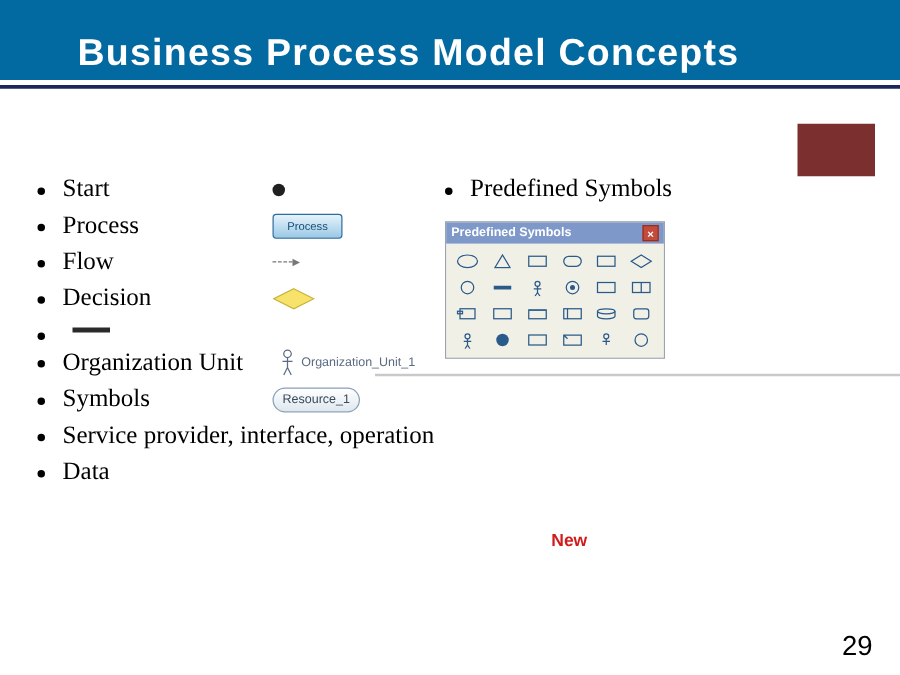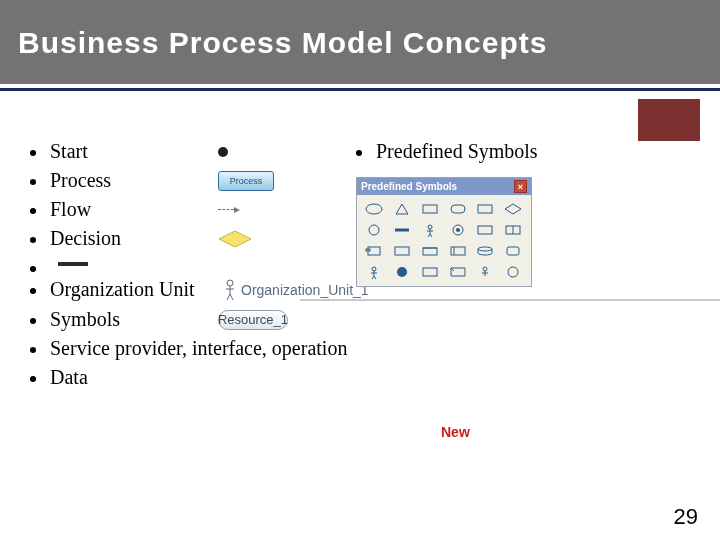--- a/index.html
+++ b/index.html
@@ -5,24 +5,25 @@
   * { margin: 0; padding: 0; box-sizing: border-box; }
   body {
     width: 720px;
     height: 540px;
     background: #ffffff;
     font-family: "Times New Roman", serif;
     position: relative;
     overflow: hidden;
   }
   .header {
-    background: #737373;
-    height: 88px;
+    background: #0369a1;
+    height: 68px;
     border-bottom: 4px solid #ffffff;
     position: relative;
+    padding-left: 44px;
   }
   .header::after {
     content: "";
     position: absolute;
     left: 0; right: 0; bottom: -7px;
     height: 3px;
     background: #18285a;
   }
   .title {
     color: #ffffff;
@@ -52,20 +53,21 @@
     position: absolute;
     top: 140px;
     left: 30px;
     right: 30px;
   }
   .bullet-list {
     list-style: none;
   }
   .bullet-list li {
     display: flex;
+    align-items: center;
     margin-bottom: 6px;
     font-size: 20px;
     color: #000000;
   }
   .bullet {
     width: 6px;
     height: 6px;
     background: #000;
     border-radius: 50%;
     margin-right: 14px;
@@ -155,25 +157,25 @@
   }
   .ic-flow::after {
     content:""; position:absolute; right:0; top:2px;
     border-left:6px solid #777; border-top:3px solid transparent; border-bottom:3px solid transparent;
   }
   .ic-flow::before {
     content:""; position:absolute; left:0; top:4px; width:16px; border-top:1px dashed #777;
   }
   .ic-decision svg { display:block; }
   .ic-sync { width:30px; height:4px; background:#2a2a2a; }
-  .ic-org { font-size:14px; color:#5b6b84; display:flex; align-items:center; gap:4px; font-family: Verdana,sans-serif;}
+  .ic-org { font-size:10px; color:#5b6b84; display:flex; align-items:center; gap:4px; font-family: Verdana,sans-serif;}
   .ic-resource {
     width:70px; height:20px; border:1px solid #8aa0b7; border-radius:10px;
     background:linear-gradient(#fff,#dfe8ef);
-    font-size:13px; display:flex; align-items:center; justify-content:center; color:#3a4a5c;
+    font-size:10px; display:flex; align-items:center; justify-content:center; color:#3a4a5c;
     font-family: Verdana, sans-serif;
   }
 </style>
 </head>
 <body>
 
 <div class="header">
   <div class="title">Business Process Model Concepts</div>
 </div>
 <div class="accent-block"></div>

